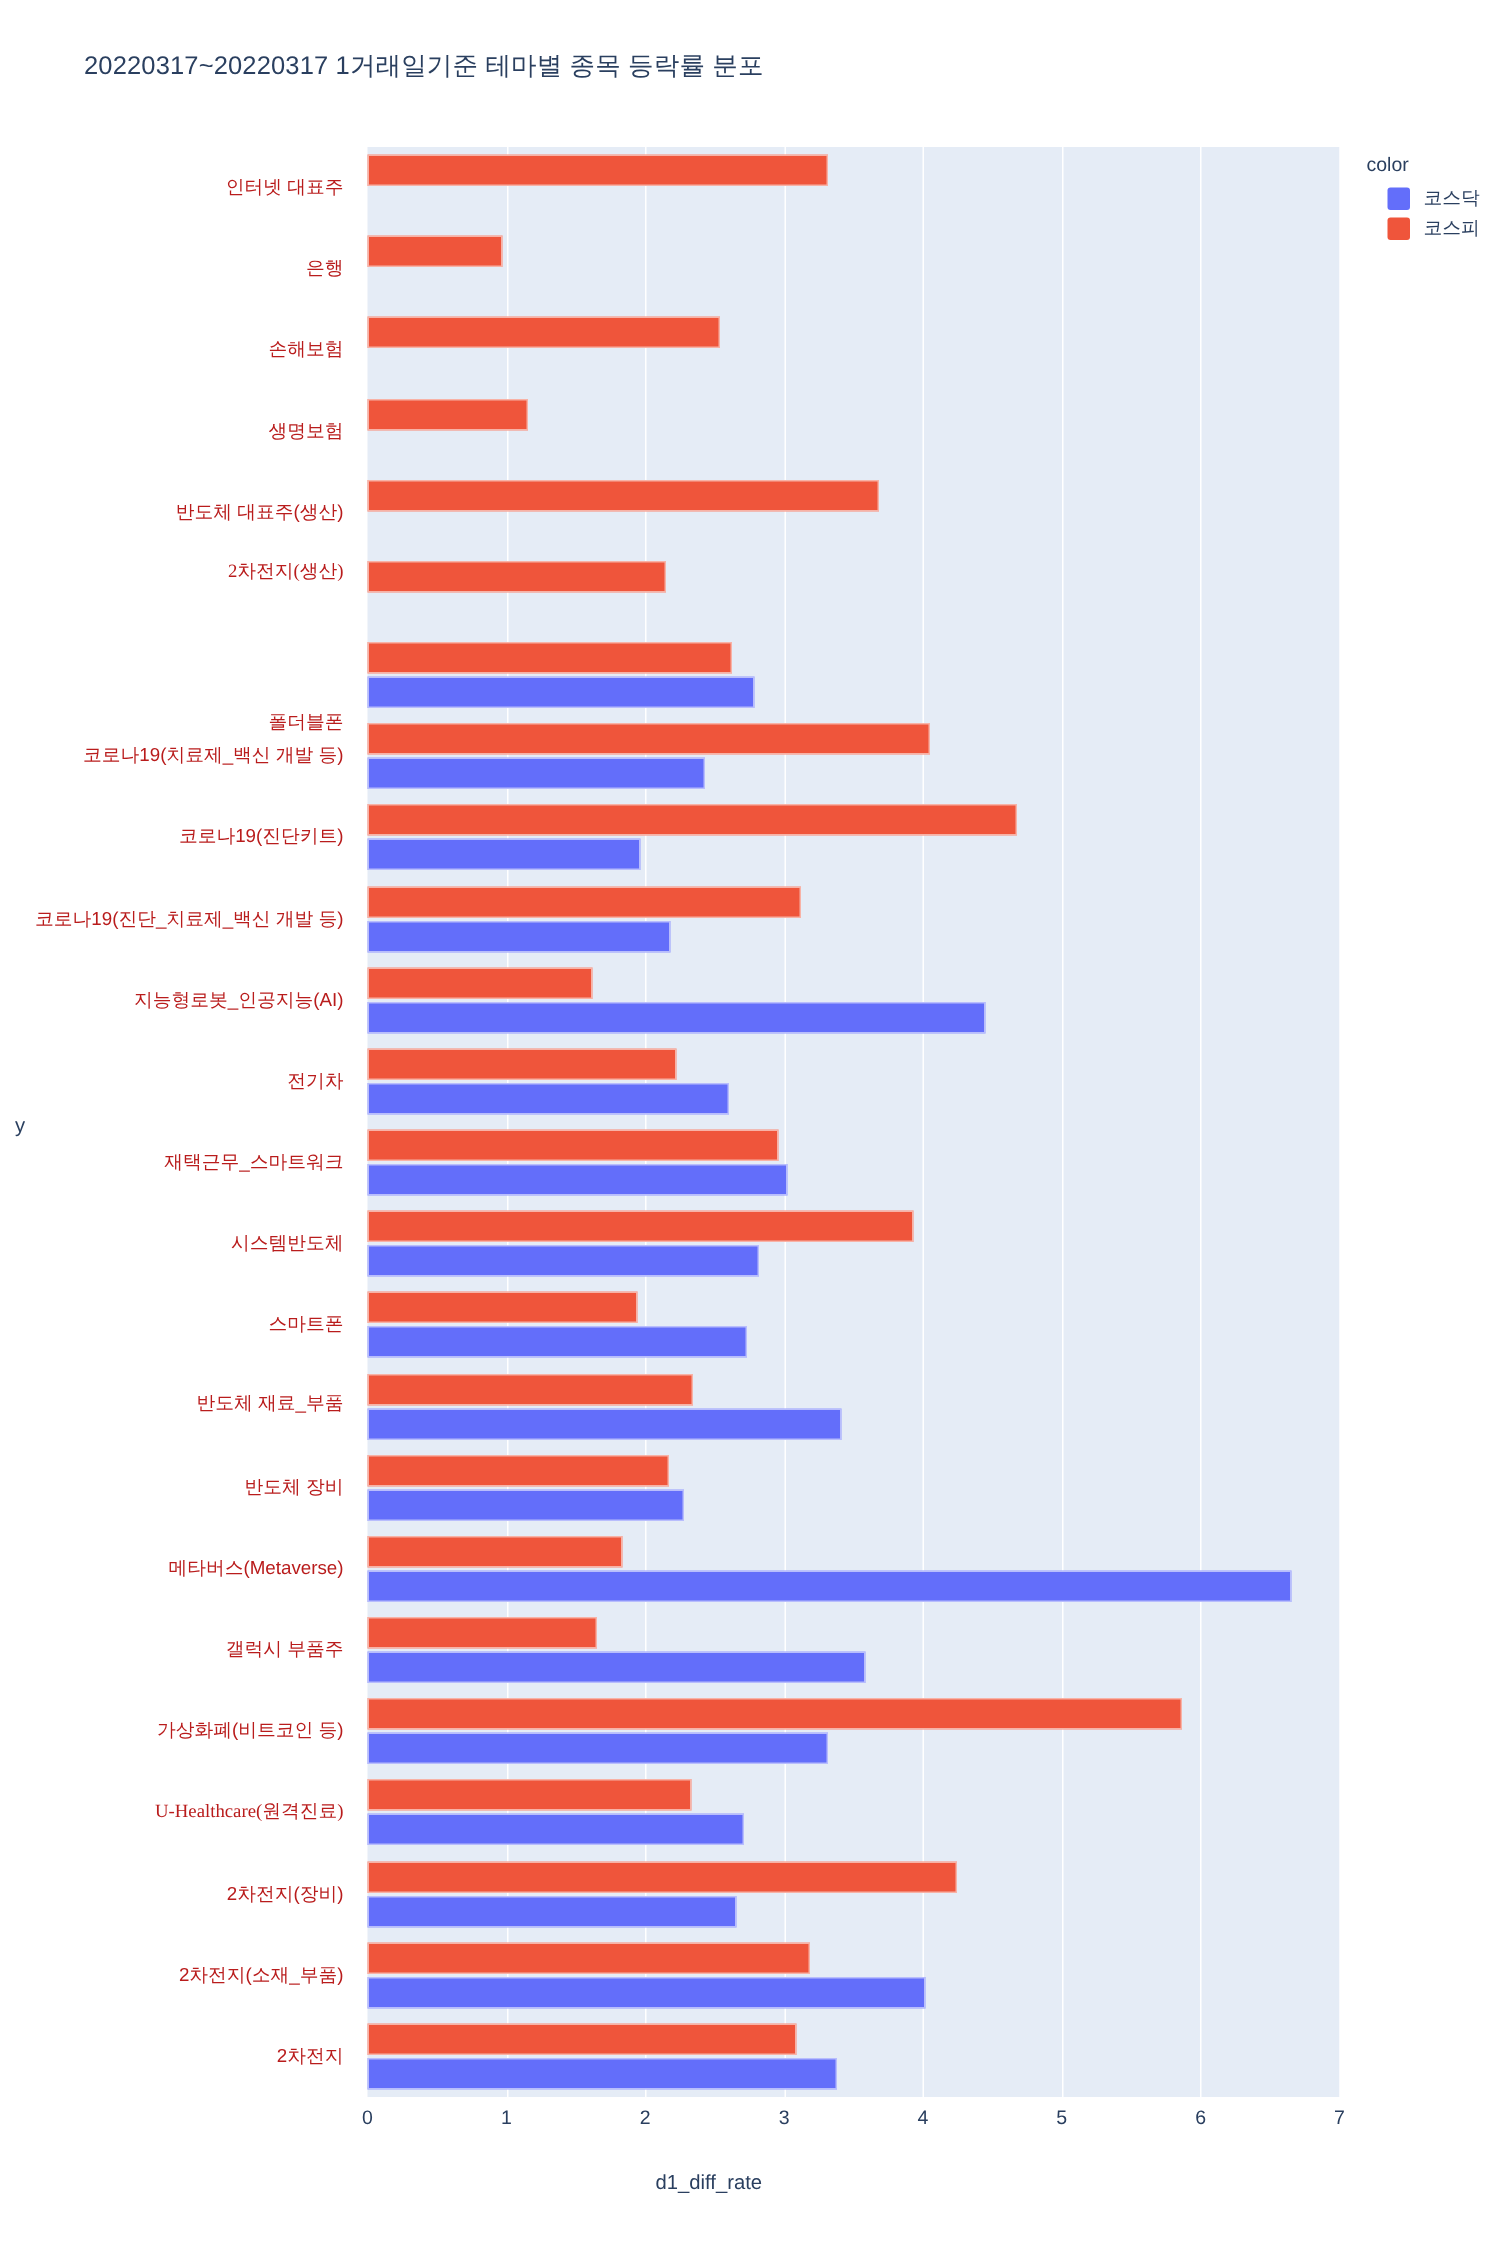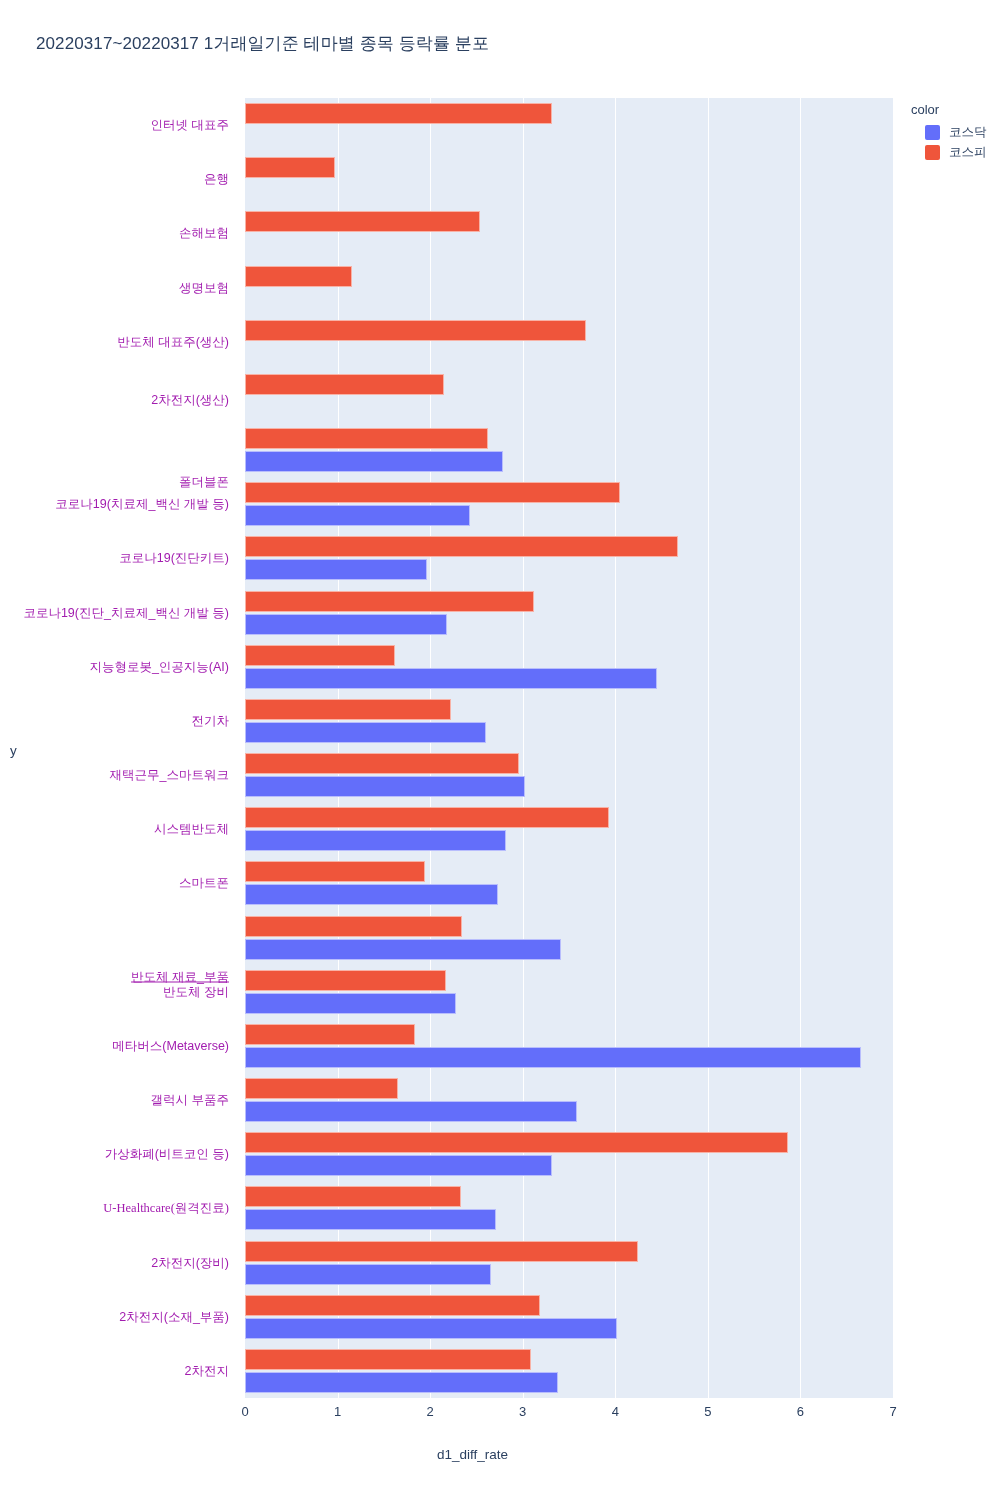--- a/index.html
+++ b/index.html
@@ -4,41 +4,41 @@
 <style>
   html,body{margin:0;padding:0;}
   body{
     width:1000px;height:1500px;background:#ffffff;
     font-family:"Liberation Sans","DejaVu Sans",sans-serif;
     color:#2a3f5f;overflow:hidden;
   }
   #root{position:relative;width:1000px;height:1500px;}
 
   #chart-title{
-    position:absolute;left:36px;top:32px;
+    position:absolute;left:56px;top:32px;
     font-size:17px;color:#2a3f5f;white-space:nowrap;letter-spacing:.1px;
   }
 
   
   #plot-area{
     position:absolute;left:245px;top:98px;width:648px;height:1300px;
     background:#e5ecf6;
   }
   .gridline{position:absolute;top:0;bottom:0;width:1px;background:#ffffff;}
 
   #bars-layer{position:absolute;left:245px;top:98px;width:648px;height:1300px;}
   .cat-group{position:absolute;left:0;width:648px;}
   .bar{position:absolute;height:21px;border:1px solid rgba(255,255,255,.55);box-sizing:border-box;}
   .bar.kosdaq{background:#636efa;}
   .bar.kospi{background:#ef553b;}
 
   #ylabels{position:absolute;left:0;top:98px;width:238px;height:1300px;}
   .ytick{
     position:absolute;right:9px;
-    font-size:12.5px;color:#a21caf;white-space:nowrap;
+    font-size:12.5px;color:#b91c1c;white-space:nowrap;
     transform:translateY(-50%);
   }
   .ytickmark{position:absolute;left:238px;width:5px;height:1px;background:#ffffff;}
 
   #xlabels{position:absolute;left:0;top:1404px;width:1000px;height:22px;}
   .xtick{
     position:absolute;top:0;font-size:13px;color:#2a3f5f;
     transform:translateX(-50%);
   }
 
@@ -174,41 +174,41 @@
       <div class="ytick" style="top: 27.0833px;">인터넷 대표주</div>
       <div class="ytickmark" style="top: 27.0833px;"></div>
       <div class="ytick" style="top: 81.25px;">은행</div>
       <div class="ytickmark" style="top: 81.25px;"></div>
       <div class="ytick" style="top: 135.417px;">손해보험</div>
       <div class="ytickmark" style="top: 135.417px;"></div>
       <div class="ytick" style="top: 189.583px;">생명보험</div>
       <div class="ytickmark" style="top: 189.583px;"></div>
       <div class="ytick" style="top: 243.75px;">반도체 대표주(생산)</div>
       <div class="ytickmark" style="top: 243.75px;"></div>
-      <div class="ytick" style="top: 302px;">2차전지(생산)</div>
+      <div class="ytick" style="top: 283px; font-family: Liberation Serif, serif;">2차전지(생산)</div>
       <div class="ytickmark" style="top: 297.917px;"></div>
       <div class="ytick" style="top: 352.083px; margin-top: 32px;">폴더블폰</div>
       <div class="ytickmark" style="top: 352.083px;"></div>
       <div class="ytick" style="top: 406.25px;">코로나19(치료제_백신 개발 등)</div>
       <div class="ytickmark" style="top: 406.25px;"></div>
       <div class="ytick" style="top: 460.417px;">코로나19(진단키트)</div>
       <div class="ytickmark" style="top: 460.417px;"></div>
       <div class="ytick" style="top: 514.583px;">코로나19(진단_치료제_백신 개발 등)</div>
       <div class="ytickmark" style="top: 514.583px;"></div>
       <div class="ytick" style="top: 568.75px;">지능형로봇_인공지능(AI)</div>
       <div class="ytickmark" style="top: 568.75px;"></div>
       <div class="ytick" style="top: 622.917px;">전기차</div>
       <div class="ytickmark" style="top: 622.917px;"></div>
       <div class="ytick" style="top: 677.083px;">재택근무_스마트워크</div>
       <div class="ytickmark" style="top: 677.083px;"></div>
       <div class="ytick" style="top: 731.25px;">시스템반도체</div>
       <div class="ytickmark" style="top: 731.25px;"></div>
       <div class="ytick" style="top: 785.417px;">스마트폰</div>
       <div class="ytickmark" style="top: 785.417px;"></div>
-      <div class="ytick" style="top: 879px; text-decoration: underline;">반도체 재료_부품</div>
+      <div class="ytick" style="top: 838px;">반도체 재료_부품</div>
       <div class="ytickmark" style="top: 839.583px;"></div>
       <div class="ytick" style="top: 893.75px;">반도체 장비</div>
       <div class="ytickmark" style="top: 893.75px;"></div>
       <div class="ytick" style="top: 947.917px;">메타버스(Metaverse)</div>
       <div class="ytickmark" style="top: 947.917px;"></div>
       <div class="ytick" style="top: 1002.08px;">갤럭시 부품주</div>
       <div class="ytickmark" style="top: 1002.08px;"></div>
       <div class="ytick" style="top: 1056.25px;">가상화폐(비트코인 등)</div>
       <div class="ytickmark" style="top: 1056.25px;"></div>
       <div class="ytick" style="top: 1110.42px; font-family: Liberation Serif, serif;">U-Healthcare(원격진료)</div>

